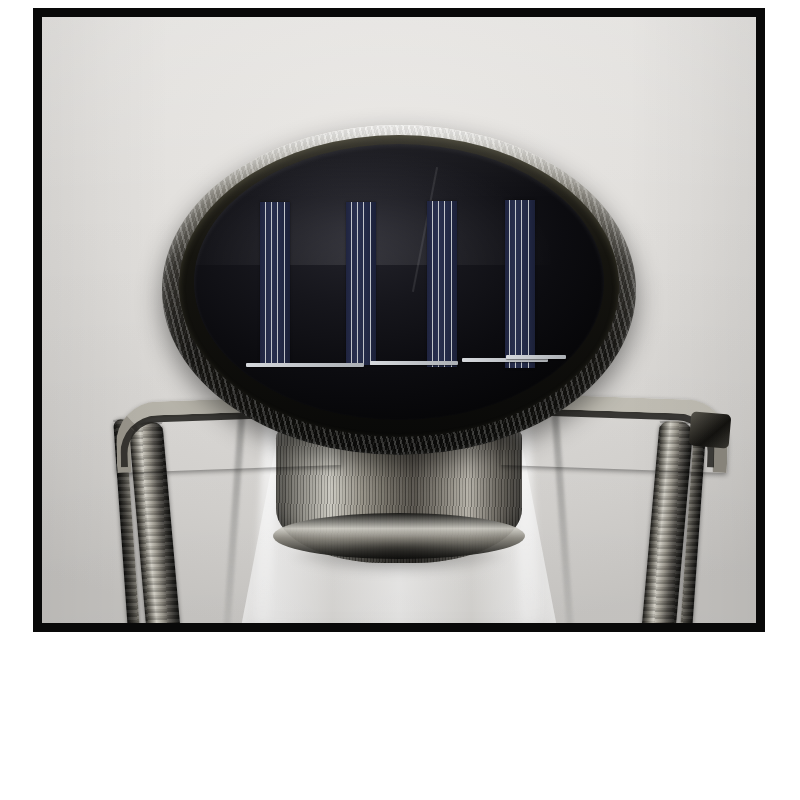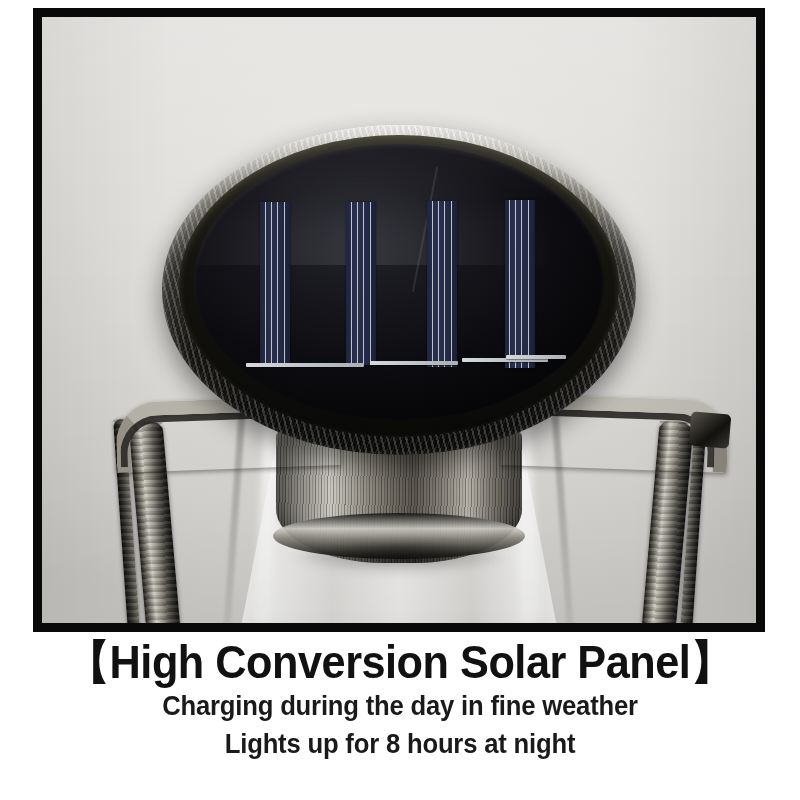--- a/index.html
+++ b/index.html
@@ -547,19 +547,14 @@
           <div class="busbar bb-3"></div>
           <div class="busbar bb-4"></div>
         </div>
 
       </div>
 
       <div class="backdrop-vignette"></div>
     </div>
   </div>
 
-  <div class="caption">
-    <div class="caption-title">【High Conversion Solar Panel】</div>
-    <div class="caption-line">Charging during the day in fine weather</div>
-    <div class="caption-line second">Lights up for 8 hours at night</div>
-  </div>
 
 </div>
 
 </body></html>

